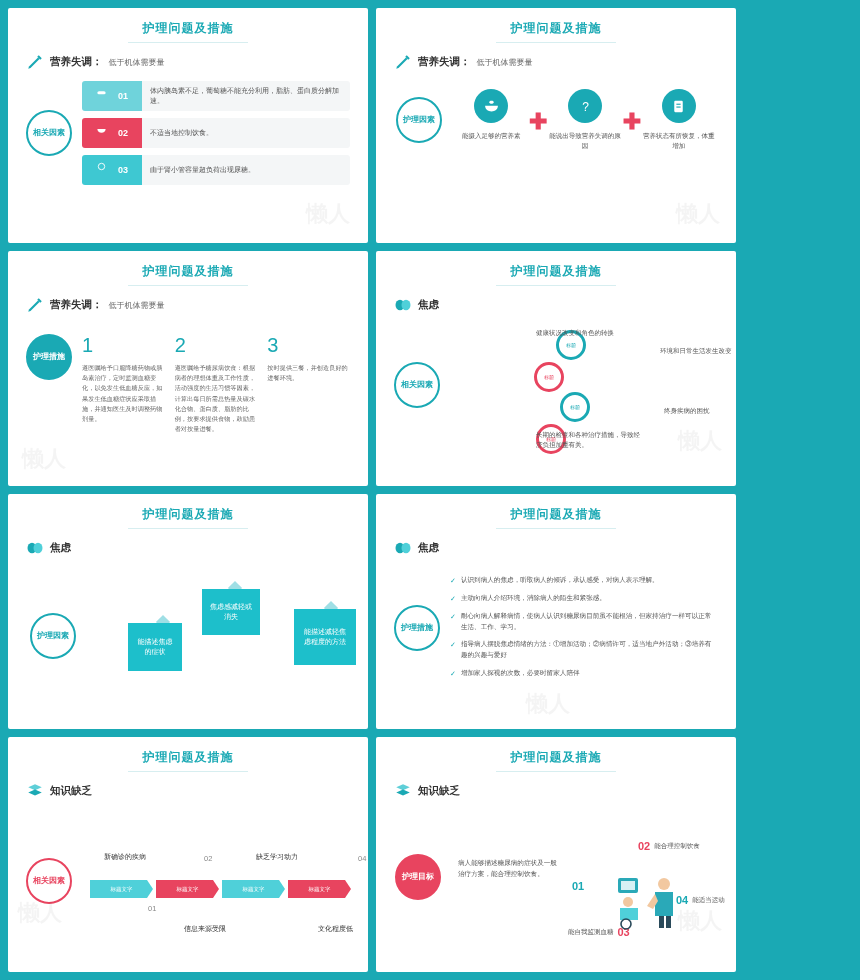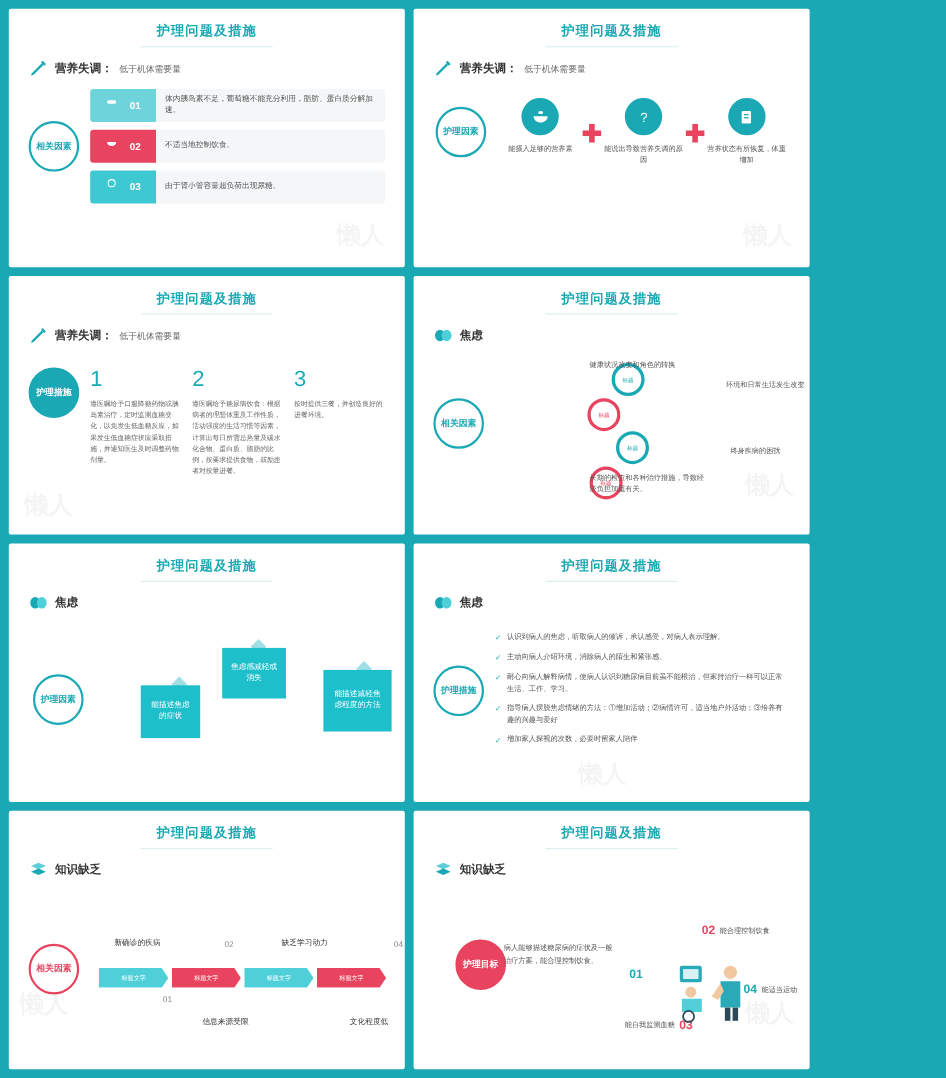--- a/index.html
+++ b/index.html
@@ -142,21 +142,21 @@
   .tl-seg {
     flex: 1; display: flex; align-items: center; justify-content: center;
     color: #fff; font-size: 5.5px; position: relative; margin-right: 3px;
     clip-path: polygon(0 0, calc(100% - 6px) 0, 100% 50%, calc(100% - 6px) 100%, 0 100%);
   }
   .tl-lab { position: absolute; font-size: 7px; color: #333; }
   .tl-num { position: absolute; font-size: 7.5px; color: #888; }
 
   
   .s8-body { position: relative; height: 160px; margin-top: 6px; }
-  .s8-badge { position: absolute; left: 38px; top: 48px; }
+  .s8-badge { position: absolute; left: 19px; top: 48px; }
   .s8-txt { position: absolute; left: 82px; top: 52px; width: 104px; font-size: 6.6px; color: #555; line-height: 1.6; }
   .num-lab { position: absolute; font-size: 6.5px; color: #555; display: flex; align-items: center; gap: 4px; }
   .num-big { font-size: 11px; font-weight: bold; }
 
   .wm { position: absolute; font-size: 22px; color: rgba(0,0,0,0.045); font-weight: bold; pointer-events: none; }
 </style>
 </head>
 <body>
 
 <div class="grid">

